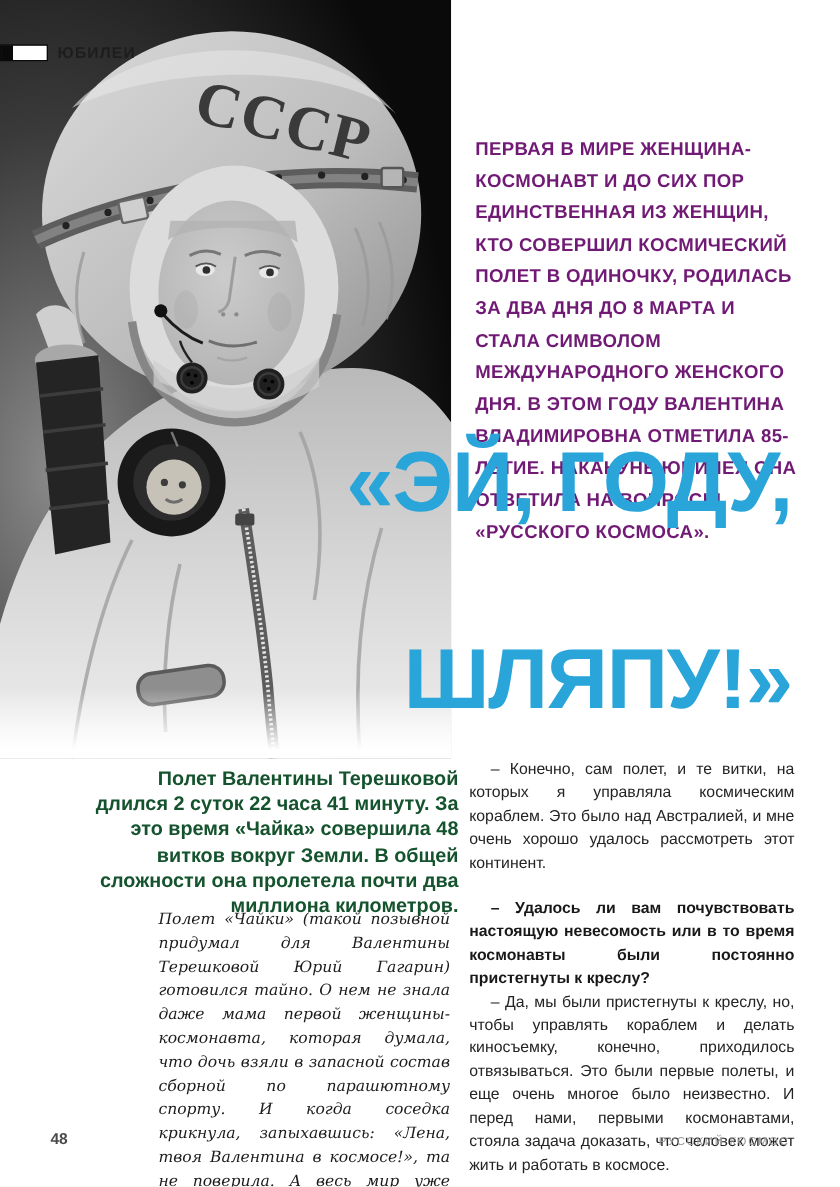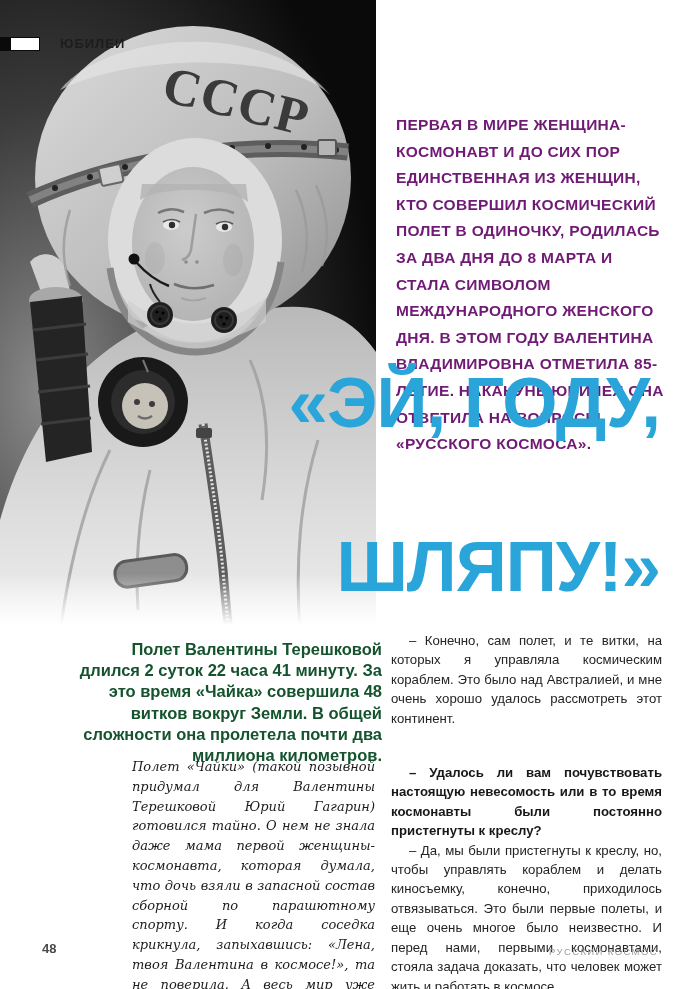--- a/index.html
+++ b/index.html
@@ -13,21 +13,21 @@
   .photo{position:absolute; left:0; top:0; width:376px; height:632px; z-index:1;}
   .photo svg{display:block;}
   .photo-fade{position:absolute; left:0; bottom:0; width:100%; height:58px;
     background:linear-gradient(to bottom, rgba(255,255,255,0), #ffffff 88%);}
 
   
   .kicker{position:absolute; left:0; top:36px; z-index:5; display:flex; align-items:center;}
   .kicker-bar{display:inline-block; width:40px; height:14px;
     background:linear-gradient(to right,#0a0a0a 0,#0a0a0a 10px,#ffffff 10px);
     border:1px solid #0a0a0a; box-sizing:border-box;}
-  .kicker-label{margin-left:20px; font-size:13px; font-weight:bold;
+  .kicker-label{margin-left:8px; font-size:13px; font-weight:bold;
     letter-spacing:1px; color:#1d1d1d;}
 
   
   .intro{position:absolute; left:396px; top:112px; width:272px; z-index:2;
     font-size:15.5px; font-weight:bold; line-height:26.6px;
     letter-spacing:.3px; color:#701a75;}
 
   
   .headline{position:absolute; right:40px; top:362px; z-index:4; margin:0;
     text-align:right; font-size:71px; font-weight:bold; line-height:82px;
@@ -40,21 +40,21 @@
   
   .feature{position:absolute; left:132px; top:757px; width:243px; z-index:2;
     font-family:"DejaVu Serif", serif; font-style:italic;
     font-size:13px; line-height:19.8px; text-align:justify; color:#1b1b1b;}
 
   
   .column{position:absolute; left:391px; top:631px; width:271px; z-index:2;
     font-size:13.2px; line-height:19.4px; text-align:justify; color:#242424;}
   .column p{margin:0; text-indent:18px;}
   .column p.q{font-weight:bold; color:#181818;}
-  .column p.gap{margin-top:35px;}
+  .column p.gap{margin-top:19px;}
 
   
   .folio{position:absolute; left:42px; top:941px; z-index:2;
     font-size:13px; font-weight:bold; color:#4a4a4a;text-align:right;}
   .brand{position:absolute; right:42px; top:946px; z-index:2;
     font-size:9.5px; letter-spacing:1.4px; color:#9b9b9b;margin-left:36px;}
 </style>
 </head>
 <body>
 

